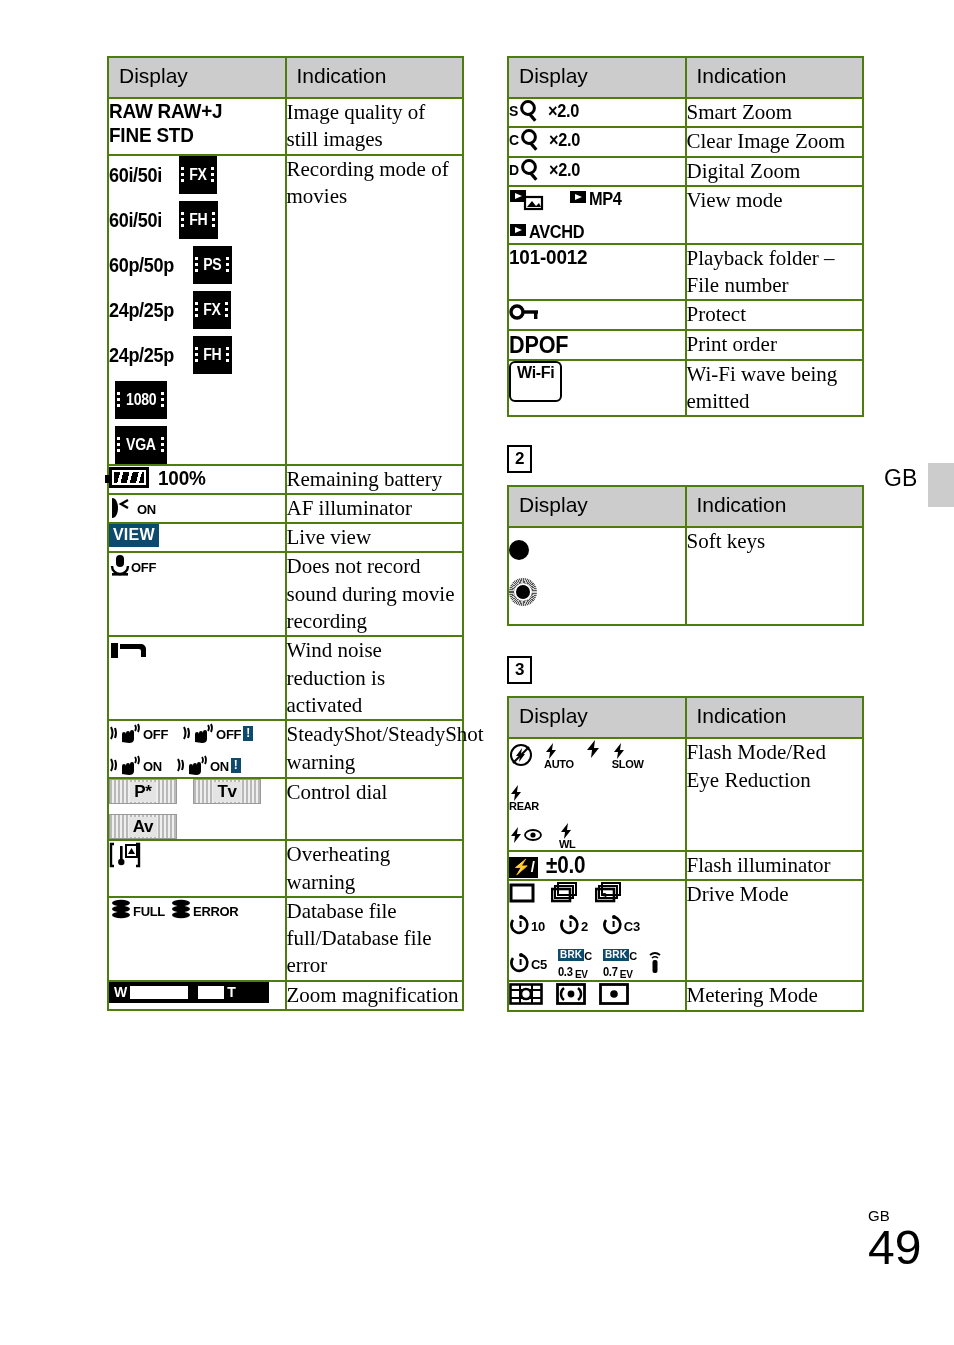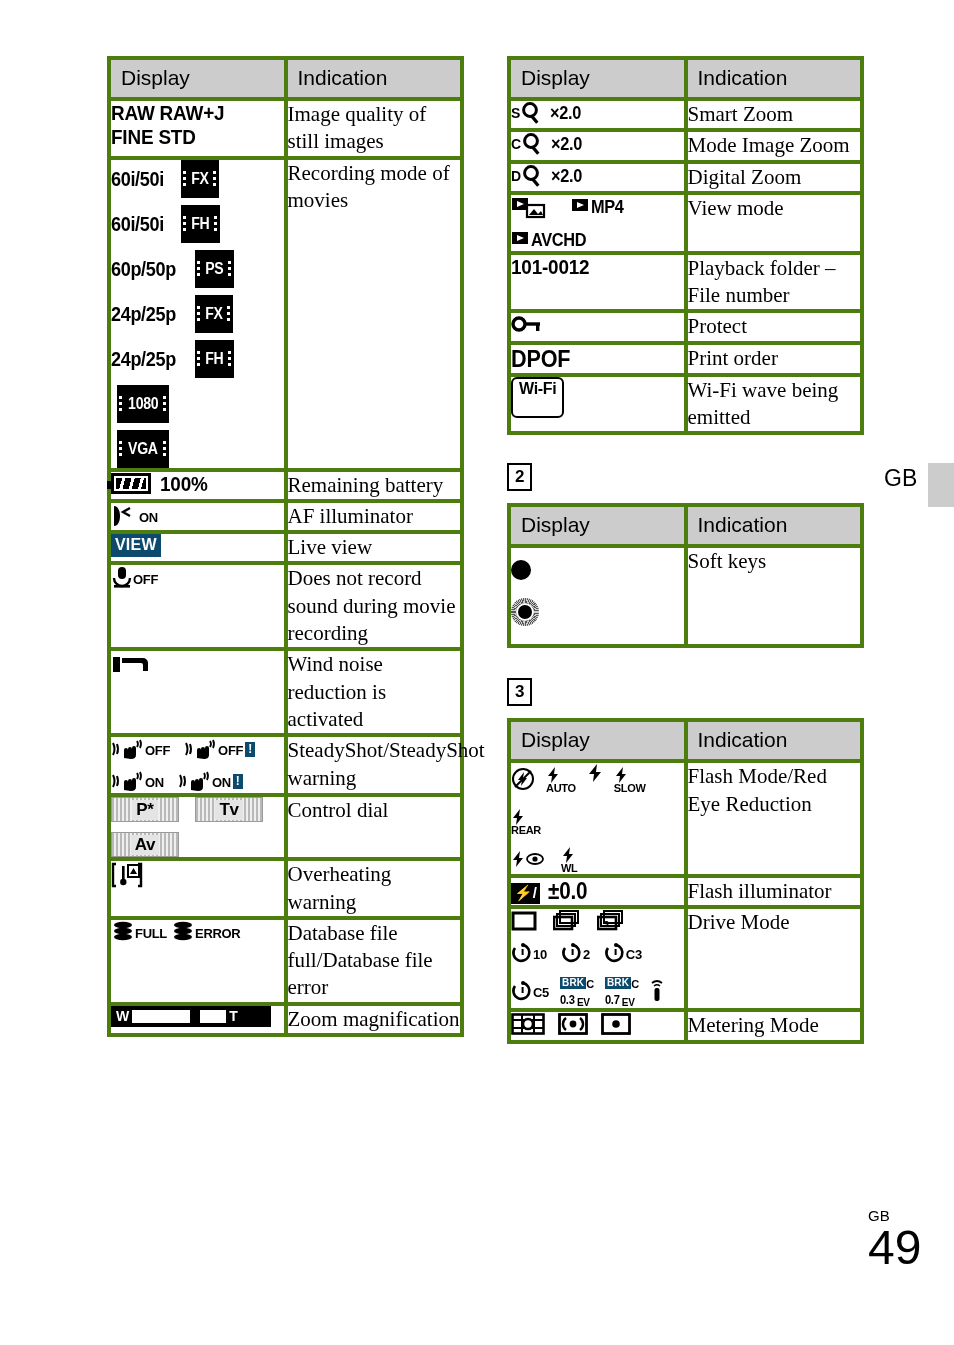--- a/index.html
+++ b/index.html
@@ -21,21 +21,21 @@
   .col-right { position: absolute; left: 507px; top: 56px;  width: 357px; }
 
   
   table.t {
     border-collapse: collapse;
     width: 100%;
     table-layout: fixed;
     border: 2px solid #000;
   }
   table.t th, table.t td {
-    border: 4px solid #4d7c0f;
+    border: 2px solid #4d7c0f;
     vertical-align: top;
     padding: 0;
     margin-left: 20px;
   }
   table.t th {
     background: #cccccc;
     font-family: "Liberation Sans", sans-serif;
     font-weight: normal;
     font-size: 21px;
     text-align: left;
@@ -548,21 +548,21 @@
               <span class="sub" style="font-size:14px;vertical-align:-6px">C</span>
               <span class="svgi">
                 <svg width="22" height="24" viewBox="0 0 22 24">
                   <circle cx="10" cy="9" r="6.4" fill="none" stroke="#000" stroke-width="3"></circle>
                   <rect x="12.5" y="14" width="3.2" height="9" transform="rotate(-40 14 18)" fill="#000"></rect>
                 </svg>
               </span>
               <span class="cond cond16" style="margin-left:8px">×2.0</span>
             </span>
           </td>
-          <td class="ind">Mode Image Zoom</td>
+          <td class="ind">Clear Image Zoom</td>
         </tr>
 
         <tr>
           <td class="disp">
             <span class="glyphrow">
               <span class="sub" style="font-size:14px;vertical-align:-6px">D</span>
               <span class="svgi">
                 <svg width="22" height="24" viewBox="0 0 22 24">
                   <circle cx="10" cy="9" r="6.4" fill="none" stroke="#000" stroke-width="3"></circle>
                   <rect x="12.5" y="14" width="3.2" height="9" transform="rotate(-40 14 18)" fill="#000"></rect>

